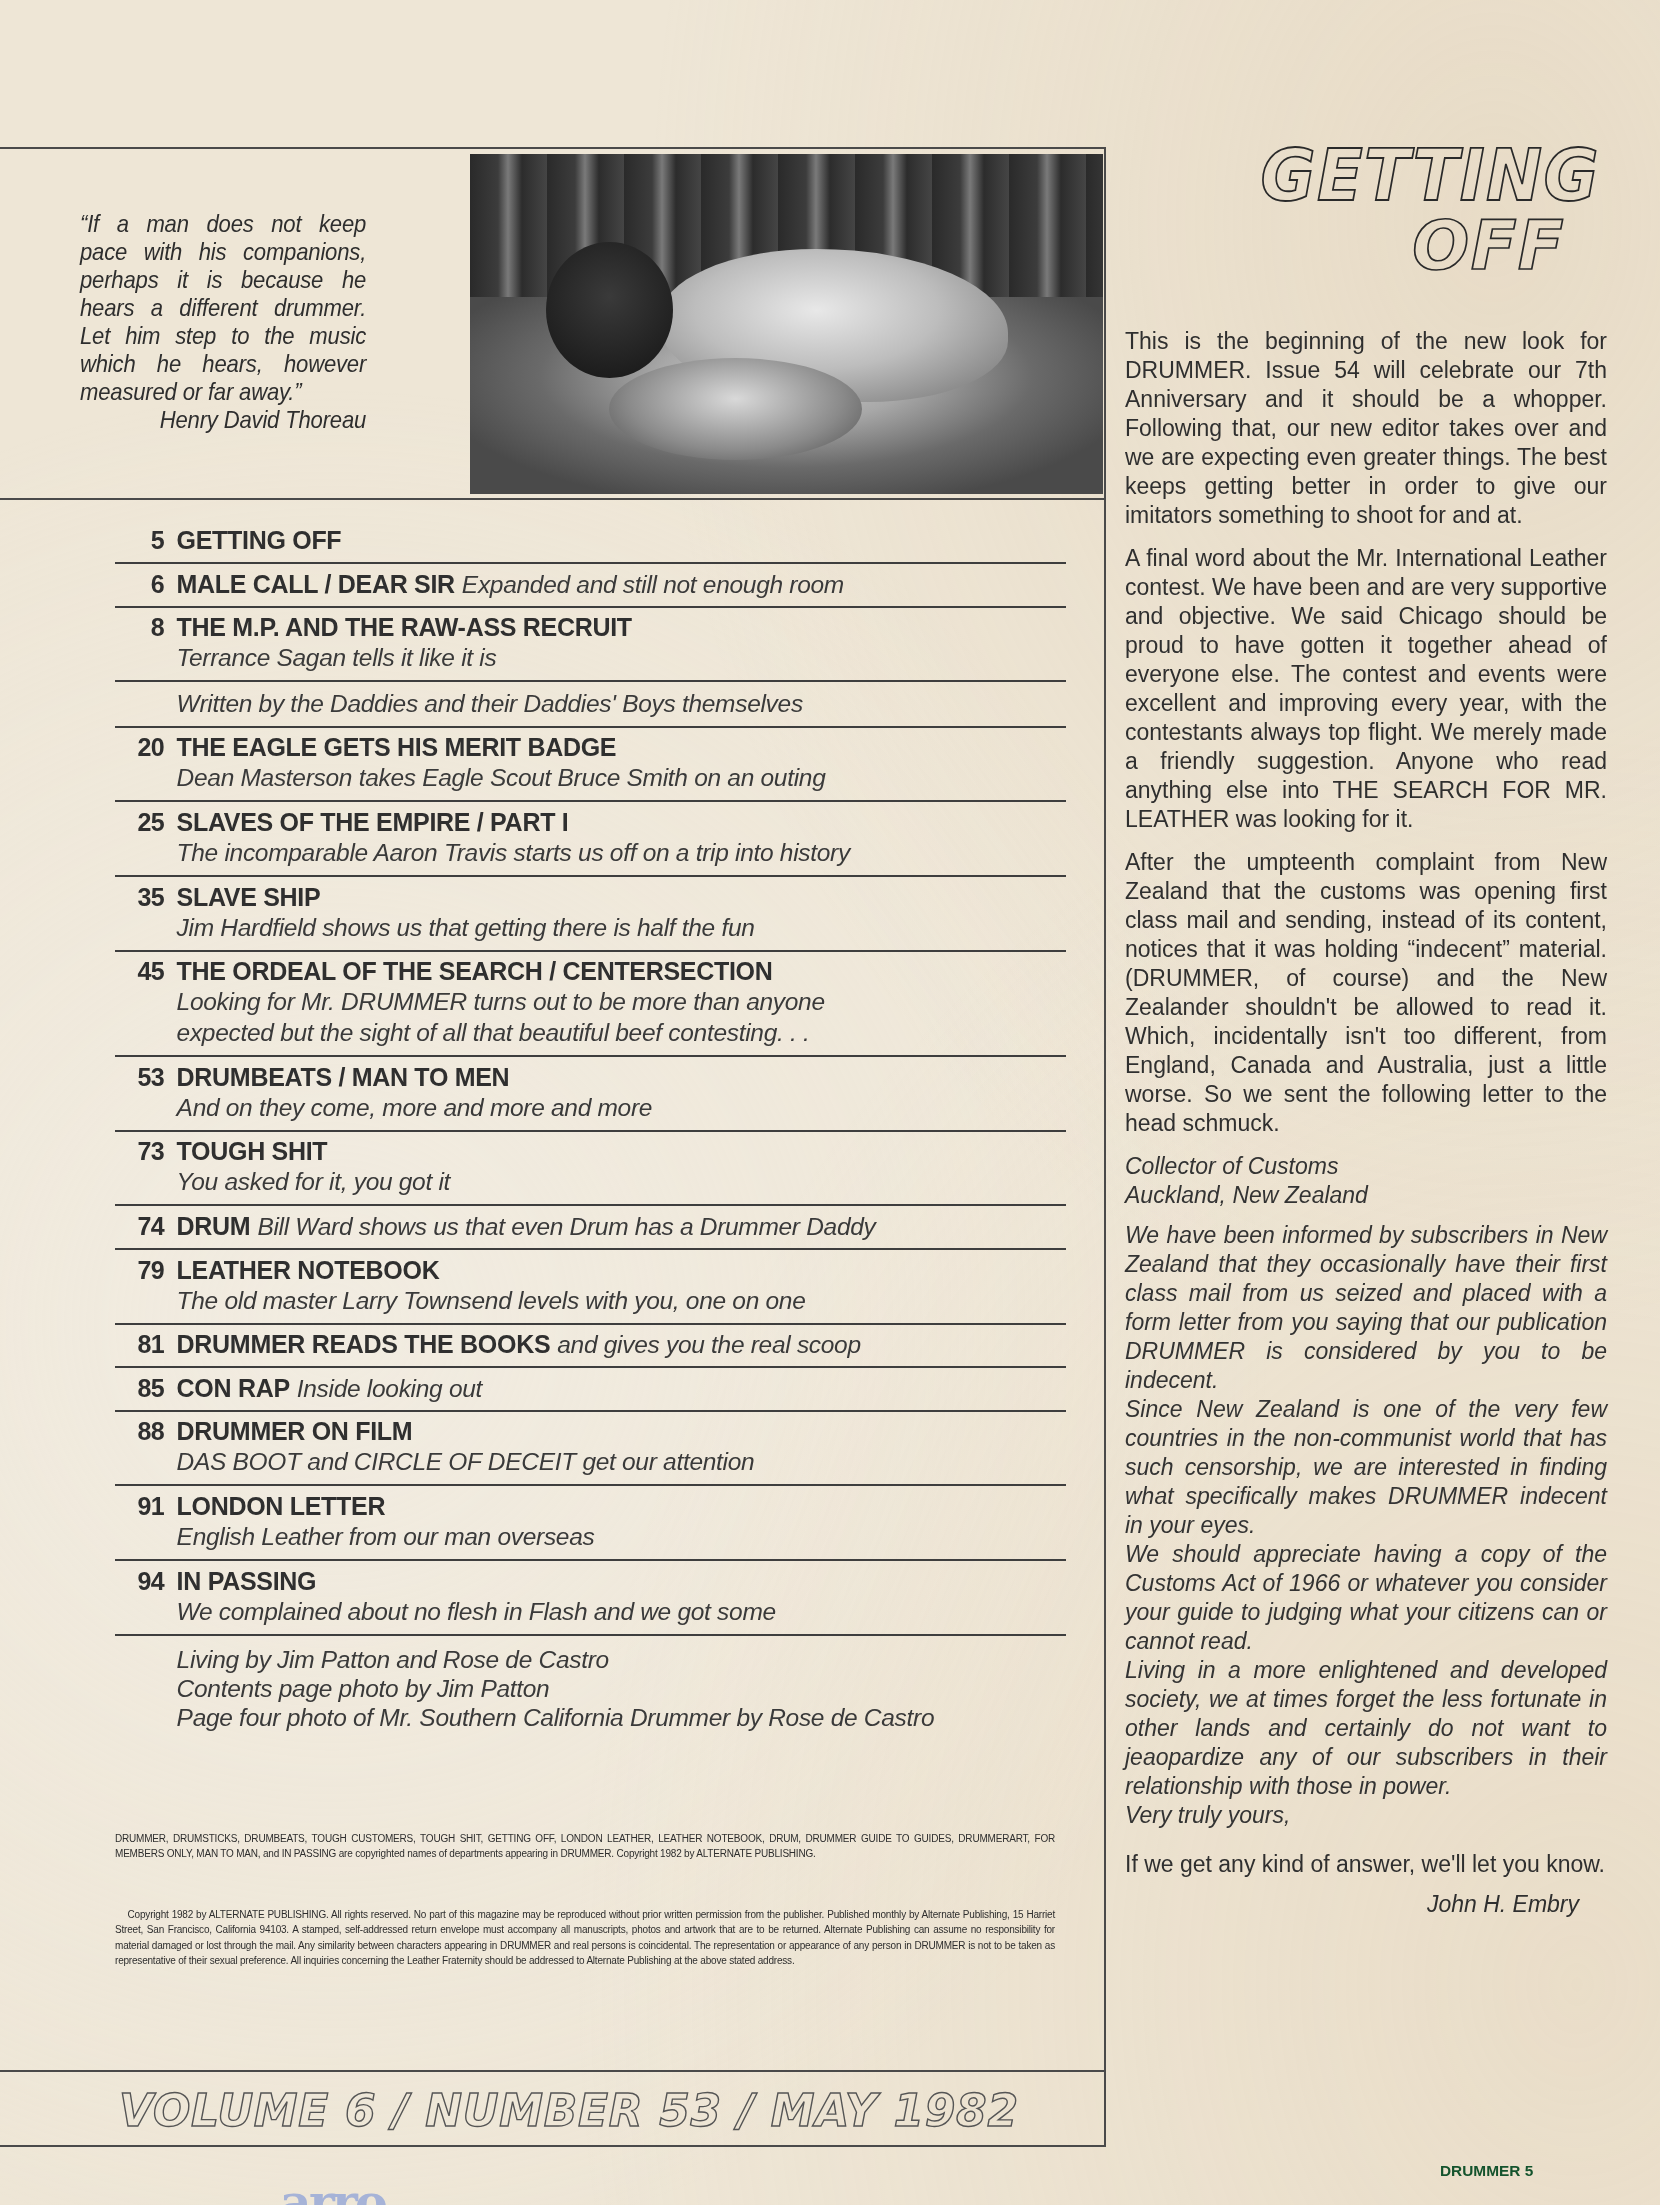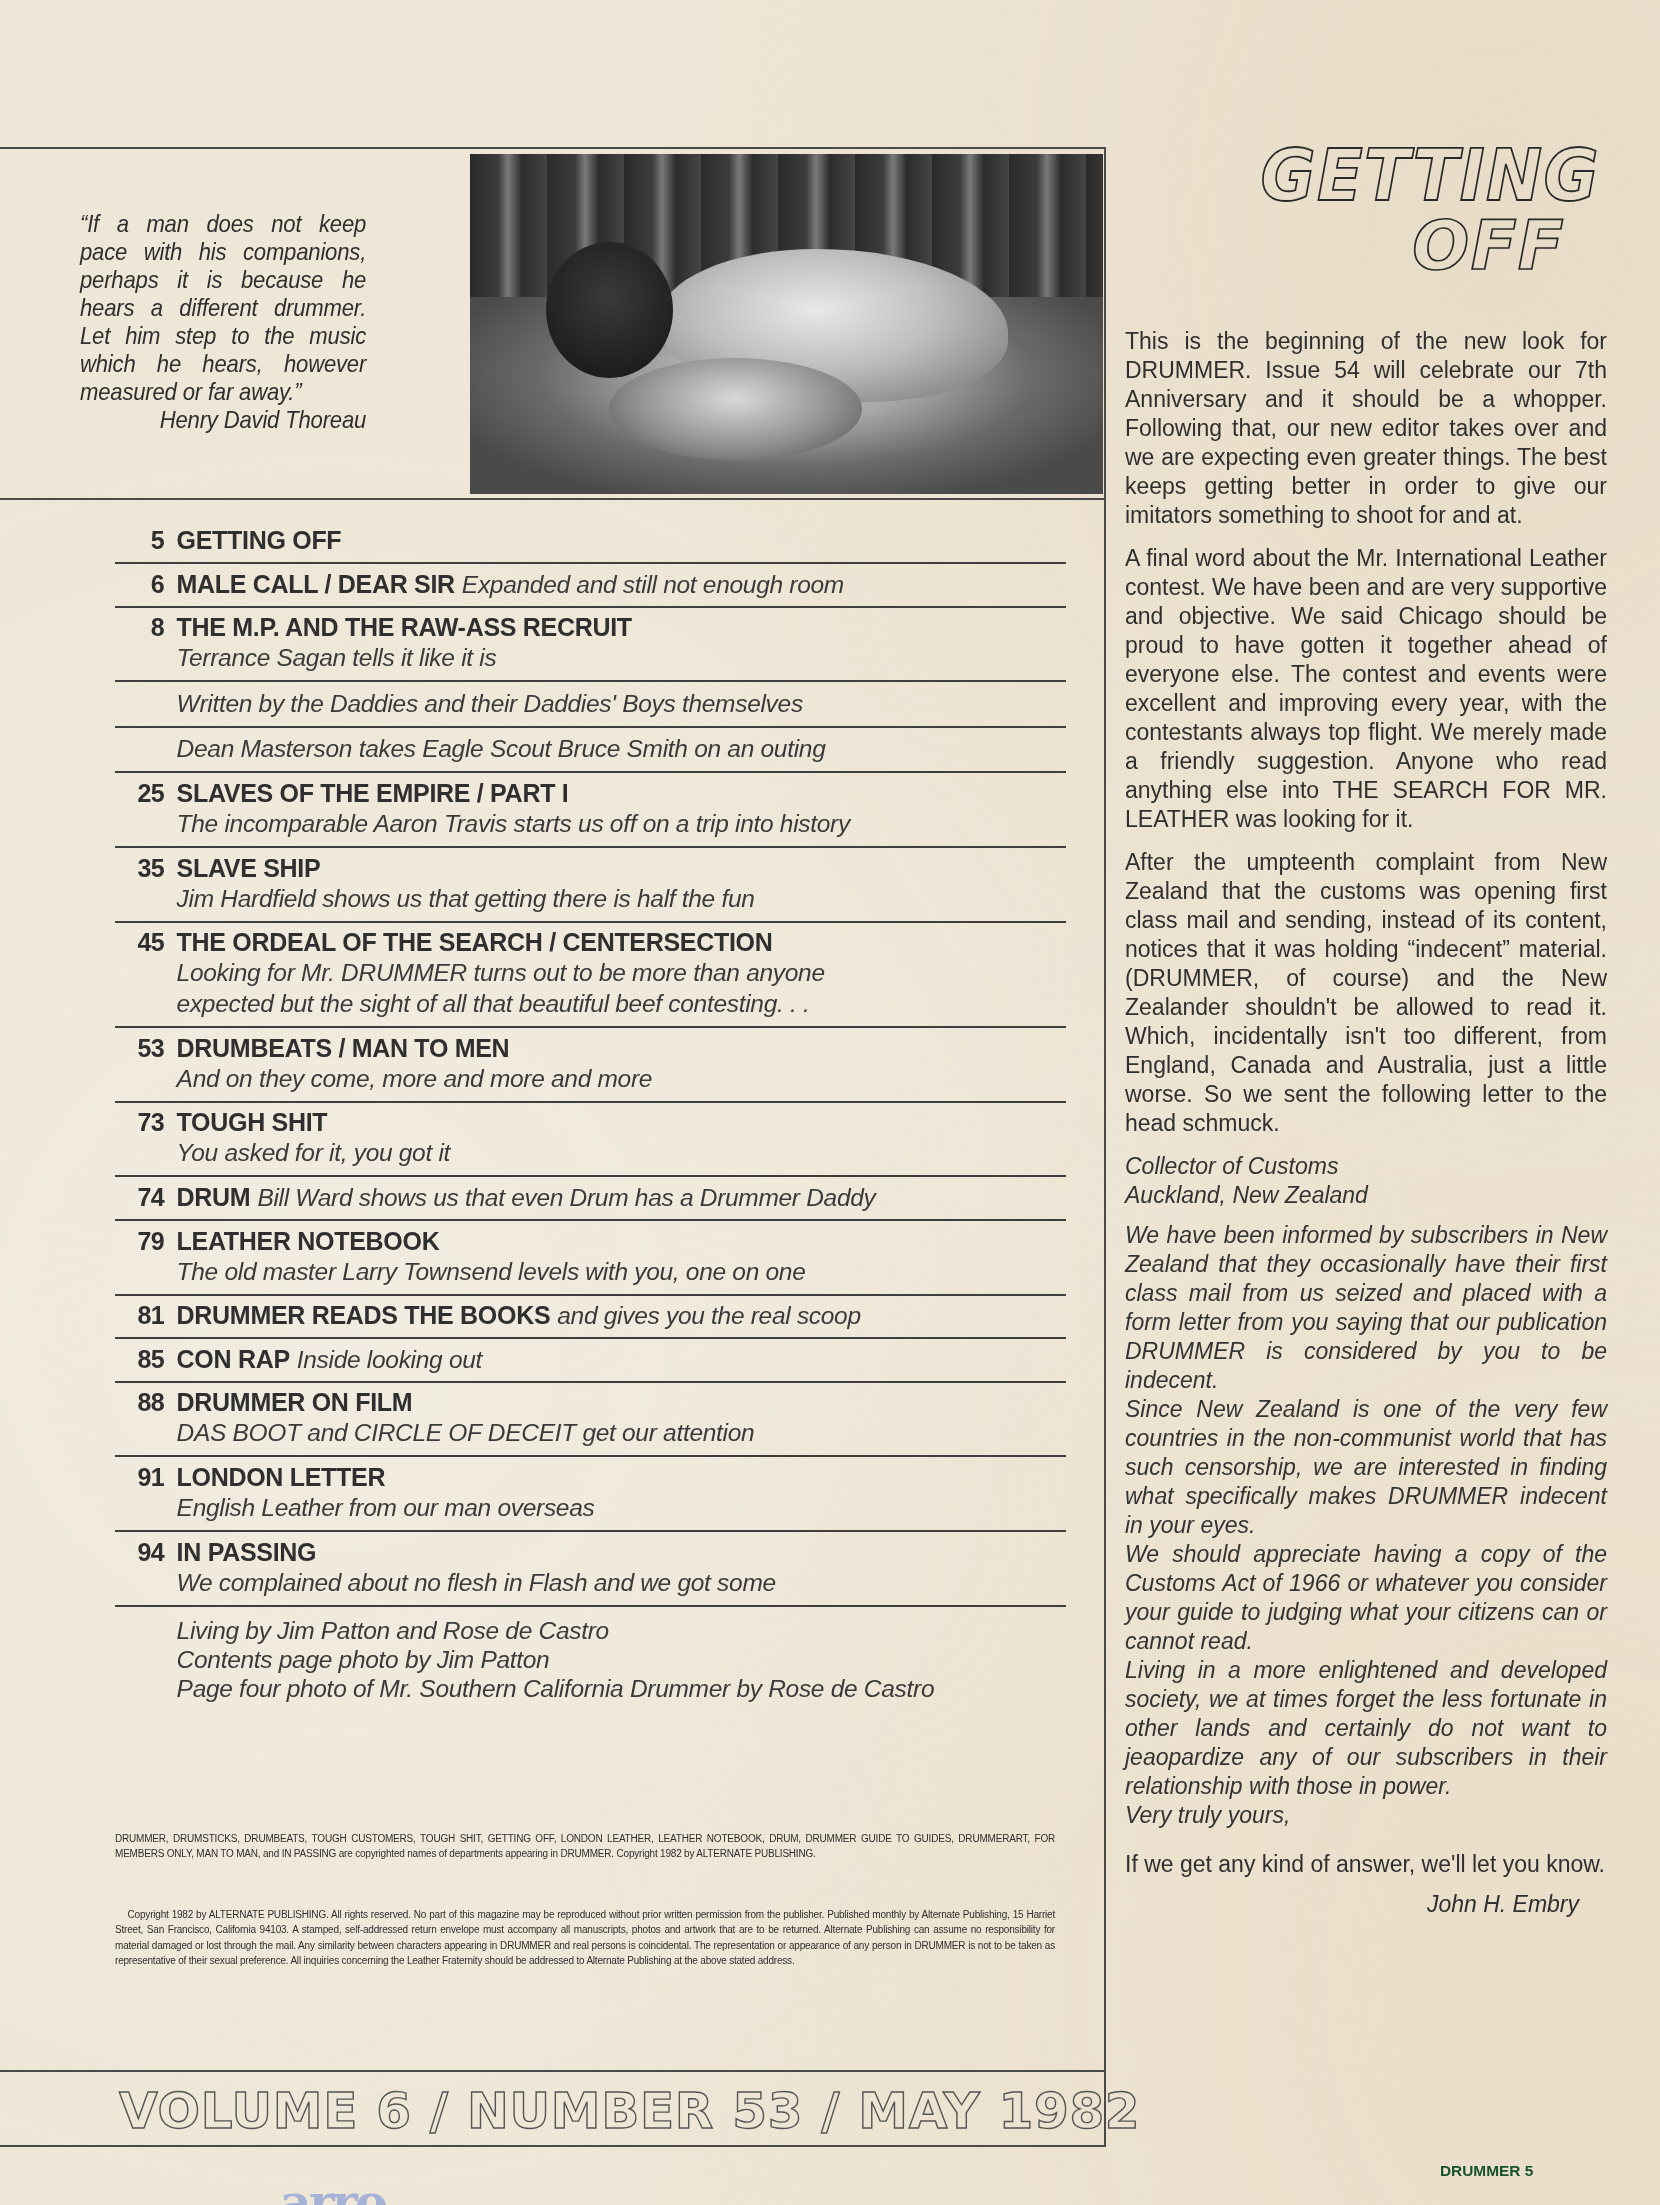--- a/index.html
+++ b/index.html
@@ -100,22 +100,22 @@
     font-family: "Liberation Sans", sans-serif; font-size: 10px; line-height: 15.4px;
     color: #2e2e2e; text-align: justify; letter-spacing: -0.2px;
   }
   #trademarks { left: 115px; top: 1831px; width: 940px; }
   #copyright { left: 115px; top: 1907px; width: 940px; text-indent: 12.6px; }
 
   
   #volume {
     left: 119px; top: 2083px; width: 881px; height: 56px;
     font-family: "DejaVu Sans", sans-serif; font-weight: bold;
-    font-size: 50px; color: transparent; -webkit-text-stroke: 1.4px #555;
-    letter-spacing: 0.7px; white-space: nowrap; line-height: 56px;
+    font-size: 44px; color: transparent; -webkit-text-stroke: 1.4px #555;
+    letter-spacing: 0.7px; white-space: nowrap; line-height: 56px; font-style: italic;
   }
 
   
   #right { left: 1125px; top: 327px; width: 482px; }
   .para {
     font-family: "Liberation Sans", sans-serif; font-size: 23px; line-height: 29px;
     color: #2f2f2f; text-align: justify; margin: 0 0 14px 0;
   }
   .letter {
     font-family: "Liberation Sans", sans-serif; font-style: italic; font-size: 23px;
@@ -188,20 +188,24 @@
       <div class="toc-row">
         <span class="toc-page">8</span>
         <span class="toc-title">THE M.P. AND THE RAW-ASS RECRUIT</span>
       </div>
       <div class="toc-desc">Terrance Sagan tells it like it is</div>
     </div>
     <div class="toc-entry">
       <div class="toc-desc">Written by the Daddies and their Daddies' Boys themselves</div>
     </div>
     <div class="toc-entry">
+      <div class="toc-row">
+        <span class="toc-page">20</span>
+        <span class="toc-title">THE EAGLE GETS HIS MERIT BADGE</span>
+      </div>
       <div class="toc-desc">Dean Masterson takes Eagle Scout Bruce Smith on an outing</div>
     </div>
     <div class="toc-entry">
       <div class="toc-row">
         <span class="toc-page">25</span>
         <span class="toc-title">SLAVES OF THE EMPIRE / PART I</span>
       </div>
       <div class="toc-desc">The incomparable Aaron Travis starts us off on a trip into history</div>
     </div>
     <div class="toc-entry">

